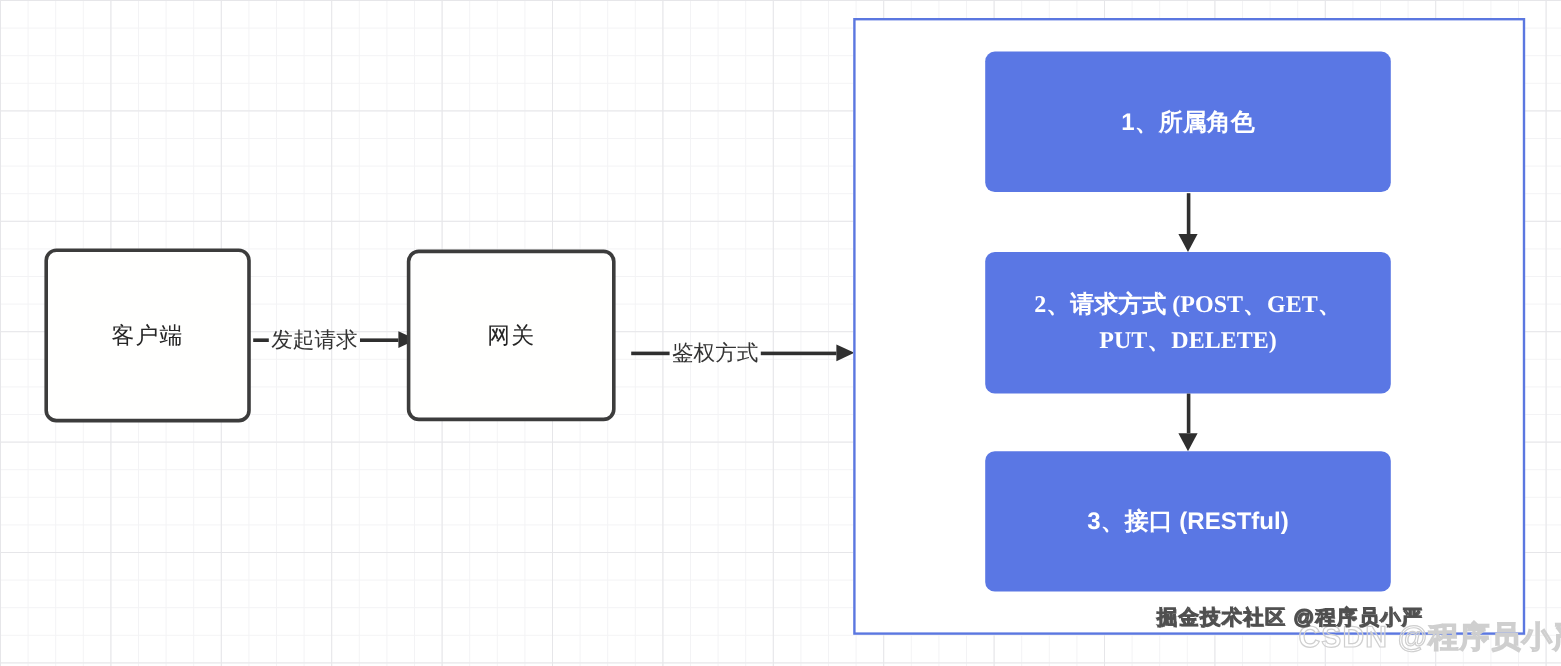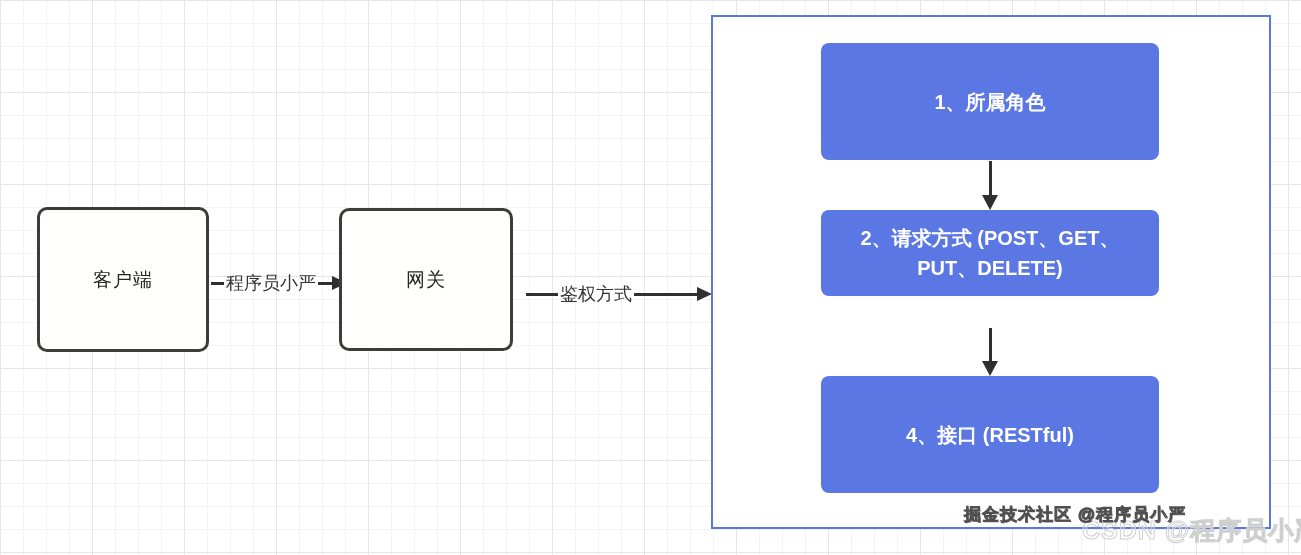--- a/index.html
+++ b/index.html
@@ -95,21 +95,21 @@
     font-size: 20px;
     display: flex;
     align-items: center;
     justify-content: center;
     text-align: center;
     padding: 0 34px;
     box-sizing: border-box;
     line-height: 1.5;
   }
   .step-1 { top: 26px;  height: 117px; }
-  .step-2 { top: 193px; height: 86px; }
+  .step-2 { top: 193px; height: 118px; font-family: Liberation Serif, serif; }
   .step-3 { top: 359px; height: 117px; }
 
   
   .v-arrow {
     position: absolute;
     left: 268px;
     width: 18px;
     display: flex;
     flex-direction: column;
     align-items: center;
@@ -159,21 +159,21 @@
 <body>
 
 <div class="canvas">
 
   <div class="node node-client">
     <span>客户端</span>
   </div>
 
   <div class="h-arrow edge-request">
     <span class="seg stub1"></span>
-    <span class="edge-label">程序员小严</span>
+    <span class="edge-label">发起请求</span>
     <span class="seg grow"></span>
     <span class="arrowhead-right"></span>
   </div>
 
   <div class="node node-gateway">
     <span>网关</span>
   </div>
 
   <div class="h-arrow edge-auth">
     <span class="seg stub2"></span>
@@ -196,21 +196,21 @@
     <div class="step step-2">
       <span>2、请求方式 (POST、GET、PUT、DELETE)</span>
     </div>
 
     <div class="v-arrow v-arrow-2">
       <span class="vline"></span>
       <span class="head-down"></span>
     </div>
 
     <div class="step step-3">
-      <span>4、接口 (RESTful)</span>
+      <span>3、接口 (RESTful)</span>
     </div>
 
   </div>
 
   <div class="watermark-ghost">CSDN @程序员小严</div>
   <div class="watermark-main">掘金技术社区 @程序员小严</div>
 
 </div>
 
 </body></html>

